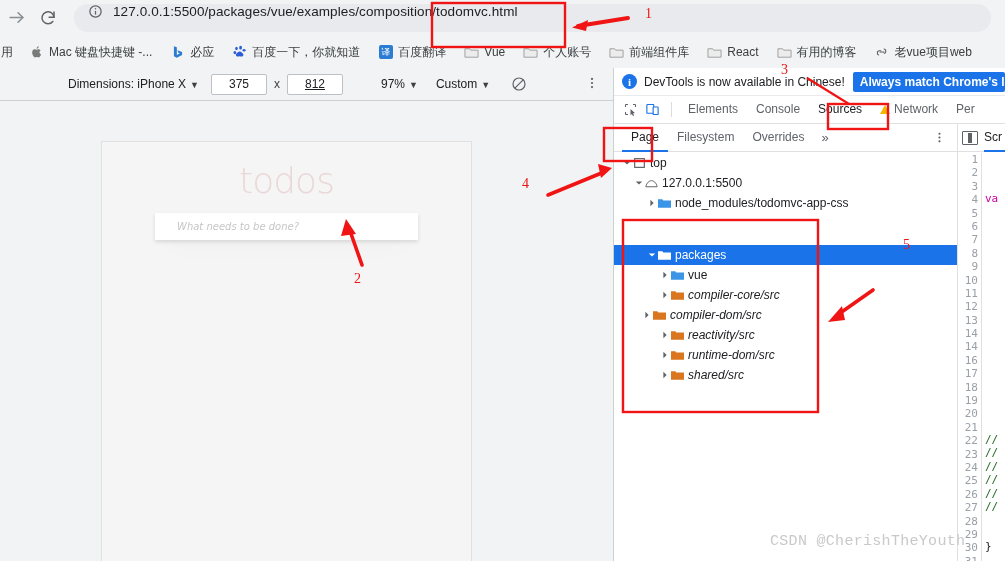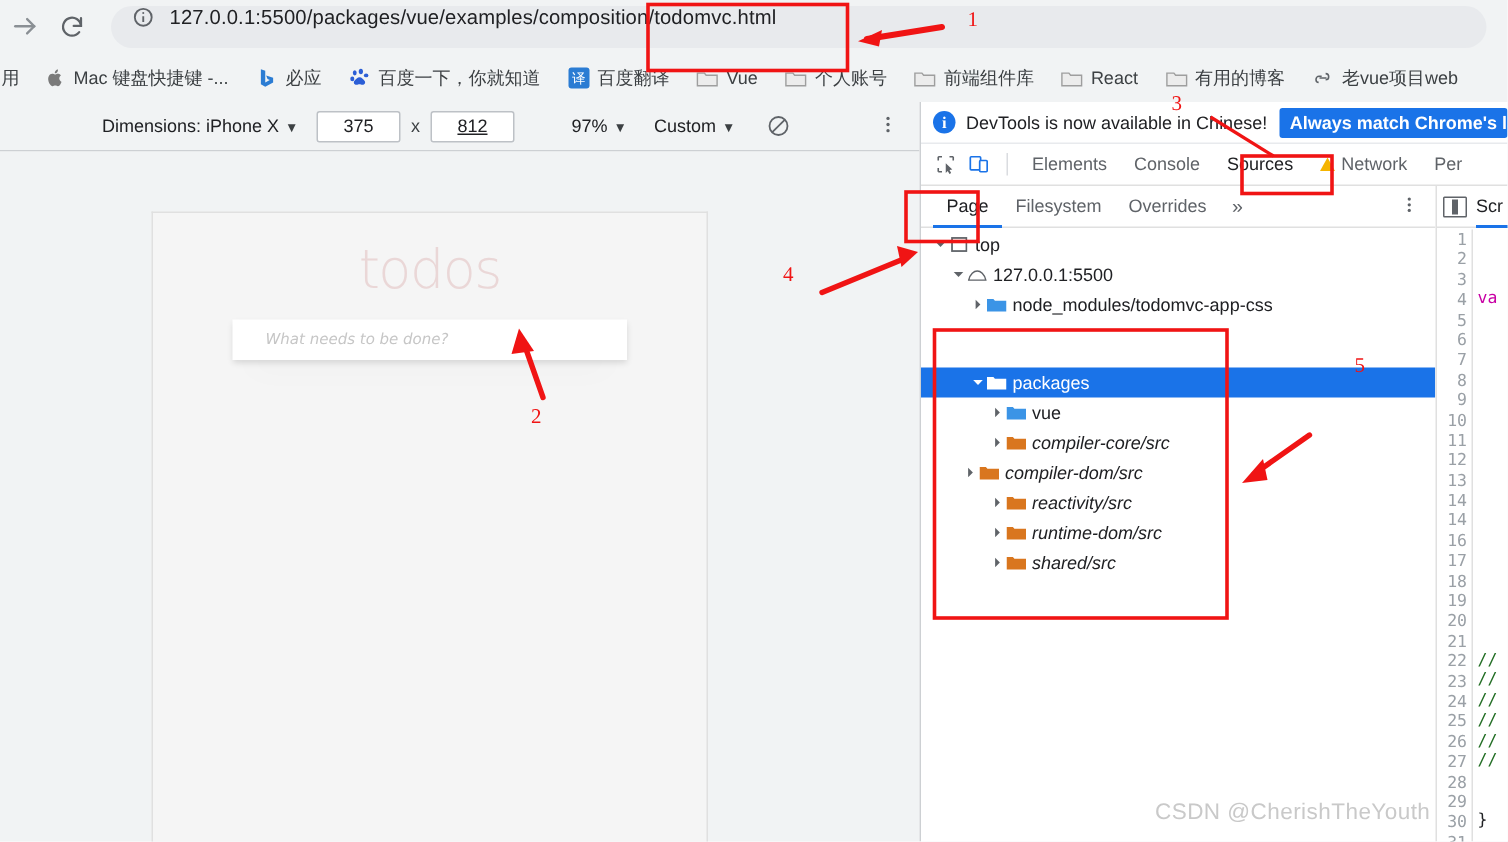--- a/index.html
+++ b/index.html
@@ -123,21 +123,21 @@
   #code-col div { height:13.4px; line-height:13.4px; white-space:pre; }
   .c-kw { color:#c800a4;margin-top:39px; }
   .c-cm { color:#236e25; }
   .c-pl { color:#202124; }
 
   
   #annotations { position:absolute; left:0; top:0; width:1005px; height:561px; pointer-events:none; }
   .ann-num { position:absolute; color:#f01414; font-size:14px; font-family:"Liberation Serif", serif; }
 
   
-  #watermark { position:absolute; left:770px; top:533px; font-size:15px; color:#c9c9c9; font-family:Liberation Sans, sans-serif; white-space:nowrap; letter-spacing:.3px; }
+  #watermark { position:absolute; left:770px; top:533px; font-size:15px; color:#c9c9c9; font-family:Liberation Mono, monospace; white-space:nowrap; letter-spacing:.3px; }
 </style>
 </head>
 <body>
 
 <div id="browser-chrome">
 
   <div id="omnibox-row">
     <div class="nav-btn" id="nav-forward">
       <svg width="19" height="19" viewBox="0 0 24 24" fill="none" stroke="#8a8f94" stroke-width="2" stroke-linecap="round" stroke-linejoin="round">
           <line x1="4" y1="12" x2="20" y2="12"></line>

